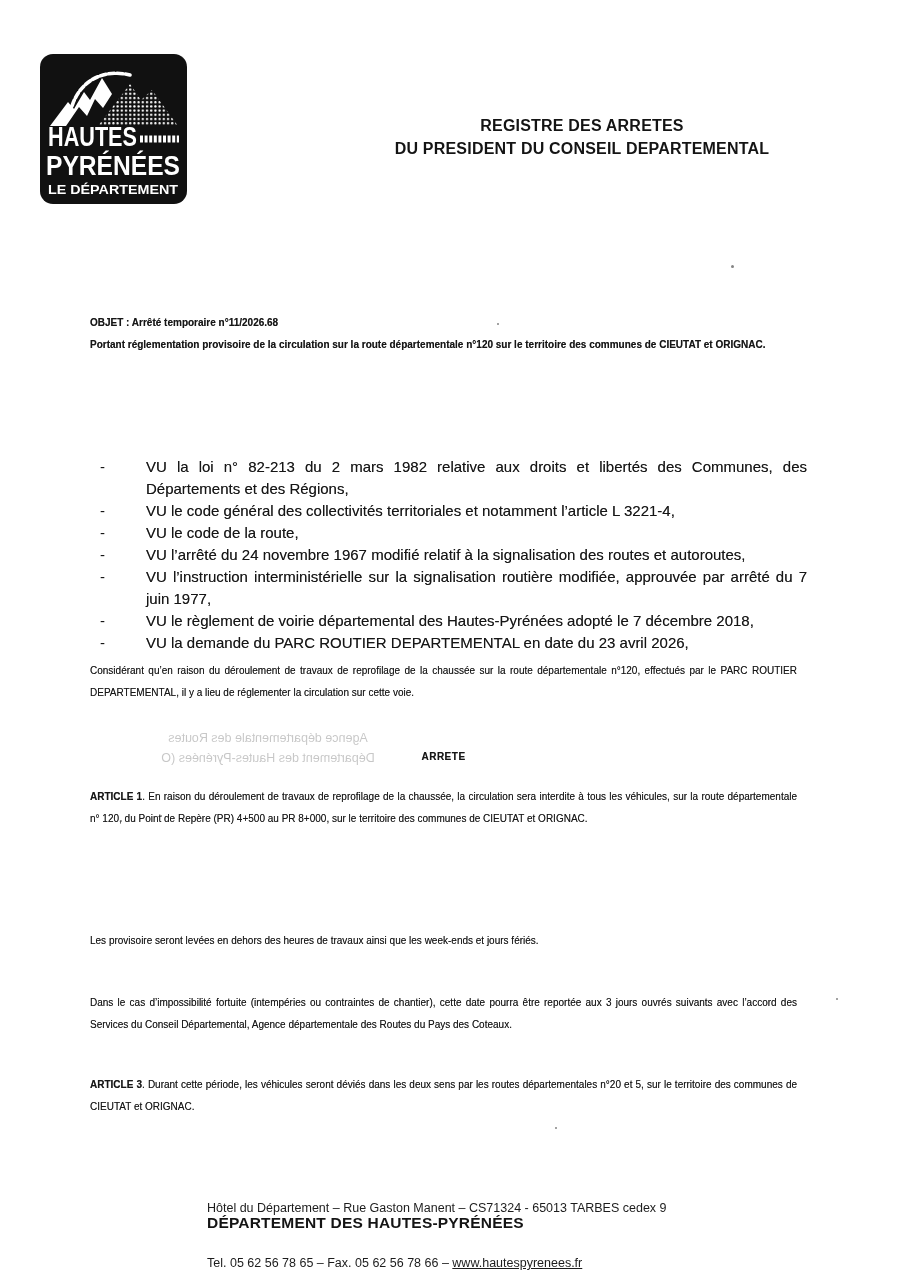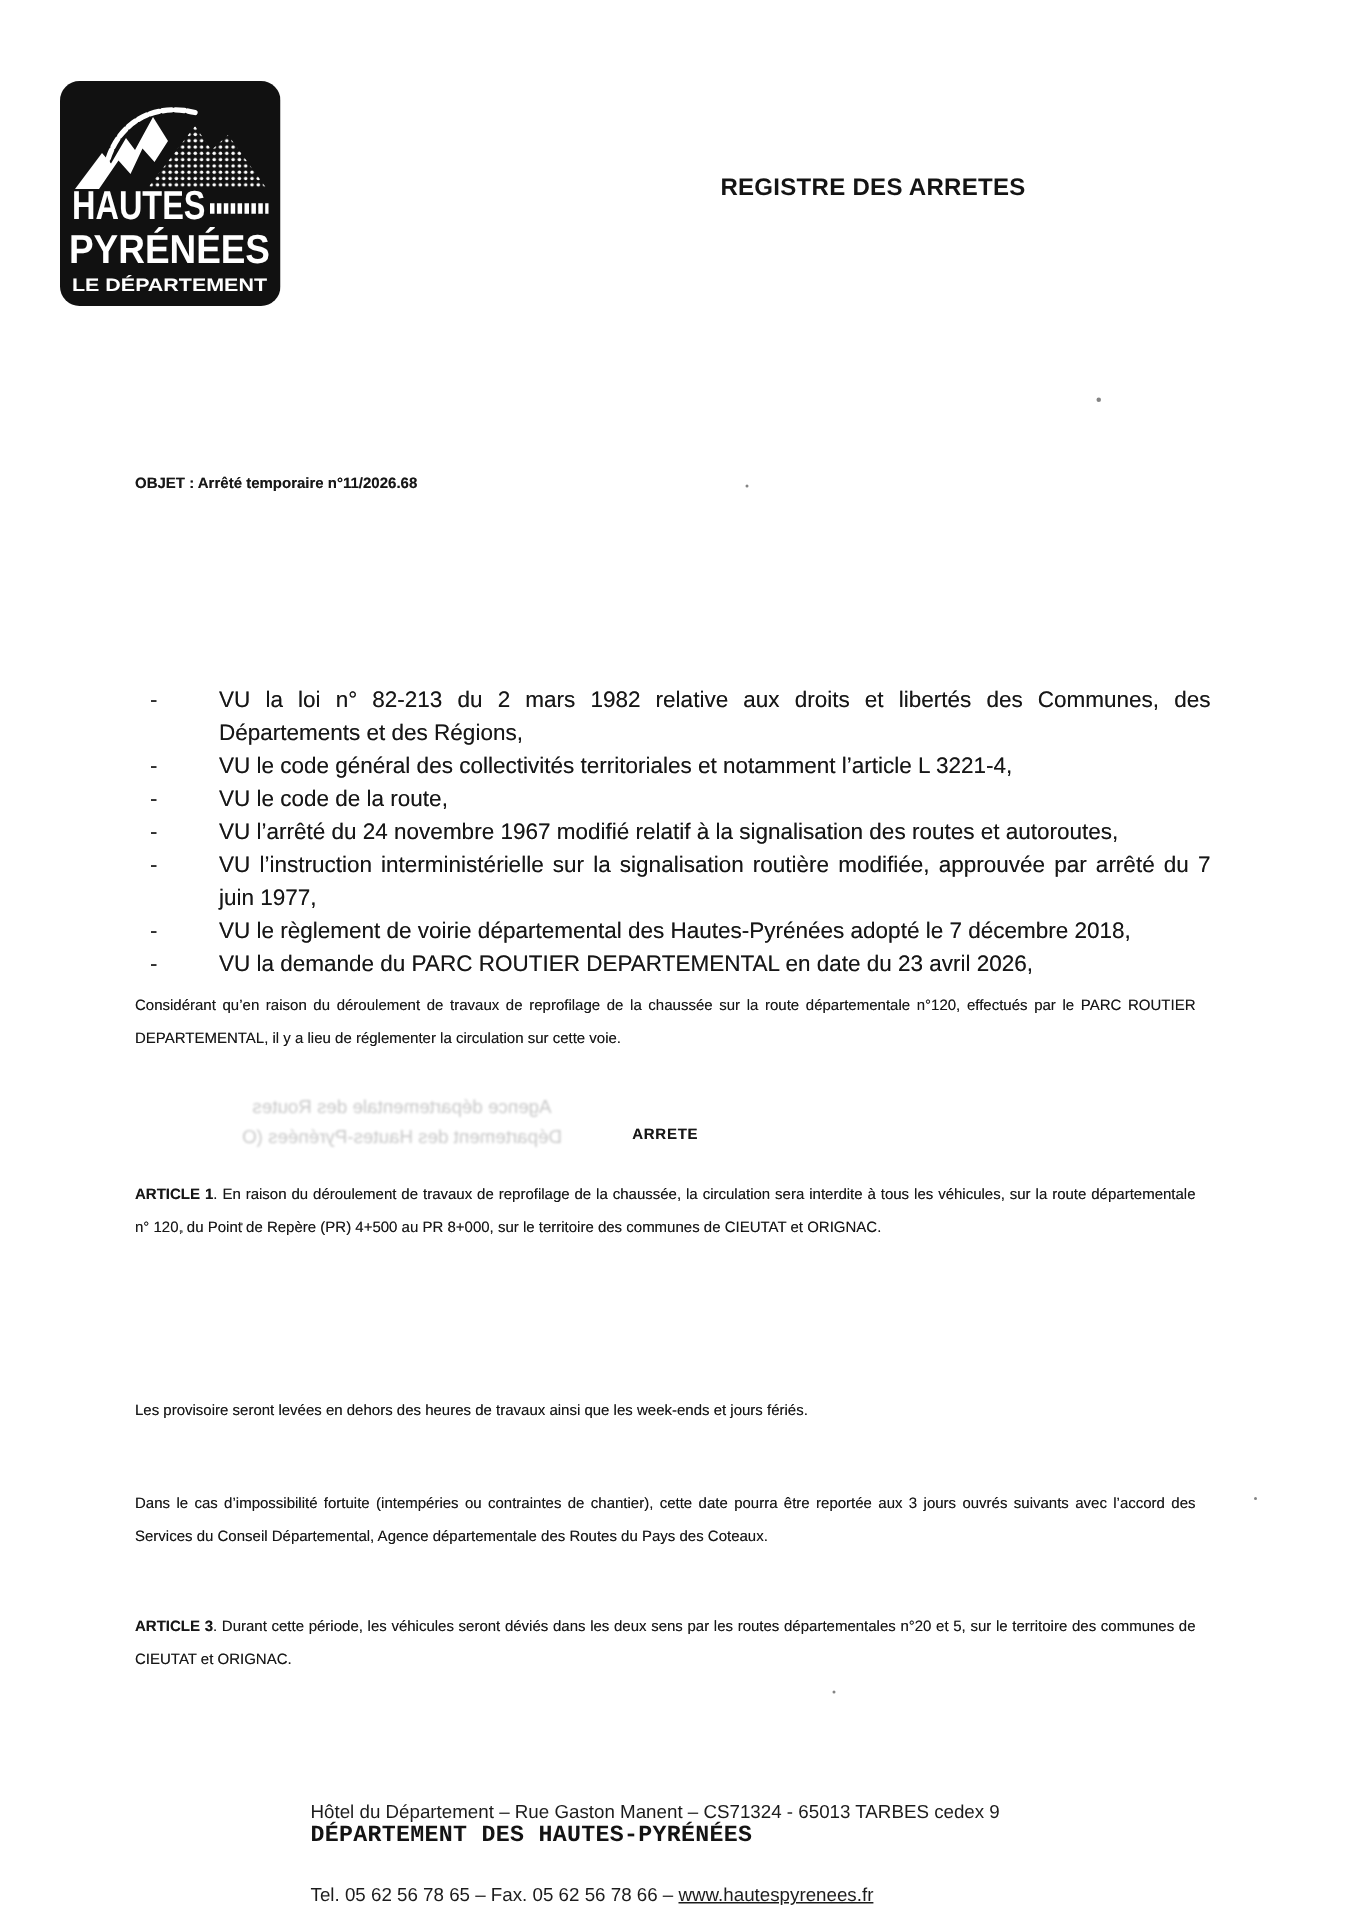--- a/index.html
+++ b/index.html
@@ -45,21 +45,20 @@
     filter:blur(0.7px);
     opacity:.30;color:#4a4a4a;
     font-size:12.5px;line-height:20px;
     text-align:center;
   }
   
   .footer-name{
     left:207px;top:1178px;
     font-weight:bold;font-size:15.5px;color:#141414;
     letter-spacing:.2px;
-    font-family:Liberation Mono, monospace;
   }
   .footer-line{left:207px;font-size:12.5px;line-height:17px;color:#1c1c1c;}
   .footer-link{text-decoration:underline;}
   
   .speck{position:absolute;background:#6e6e6e;border-radius:50%;opacity:.85;}
 </style>
 </head>
 <body>
 
 <div class="page">
@@ -82,24 +81,26 @@
       <text x="8" y="92" font-family="Liberation Sans, sans-serif" font-weight="bold" font-size="27" fill="#ffffff" textLength="89" lengthAdjust="spacingAndGlyphs">HAUTES</text>
       <line x1="100" y1="85" x2="139" y2="85" stroke="#ffffff" stroke-width="7" stroke-dasharray="3 1.6"></line>
       <text x="6" y="121" font-family="Liberation Sans, sans-serif" font-weight="bold" font-size="27" fill="#ffffff" textLength="134" lengthAdjust="spacingAndGlyphs">PYRÉNÉES</text>
       <text x="8" y="140" font-family="Liberation Sans, sans-serif" font-weight="bold" font-size="12" fill="#ffffff" textLength="130" lengthAdjust="spacingAndGlyphs">LE DÉPARTEMENT</text>
     </svg>
   </div>
 
 
   <div class="abs header-title">
     <div>REGISTRE DES ARRETES</div>
+    <div>DU PRESIDENT DU CONSEIL DEPARTEMENTAL</div>
   </div>
 
   <div class="bt objet" style="top:276px;">
     <div>OBJET : Arrêté temporaire  n°11/2026.68</div>
+    <div>Portant réglementation provisoire de la circulation sur la route départementale n°120 sur le territoire des communes de CIEUTAT et ORIGNAC.</div>
   </div>
 
 
   <div class="vu-list">
     <div class="vu-row">
       <span class="vu-dash">-</span>
       <span class="vu-text">VU la loi n° 82-213 du 2 mars 1982 relative aux droits et libertés des Communes, des Départements et des Régions,</span>
     </div>
     <div class="vu-row">
       <span class="vu-dash">-</span>

